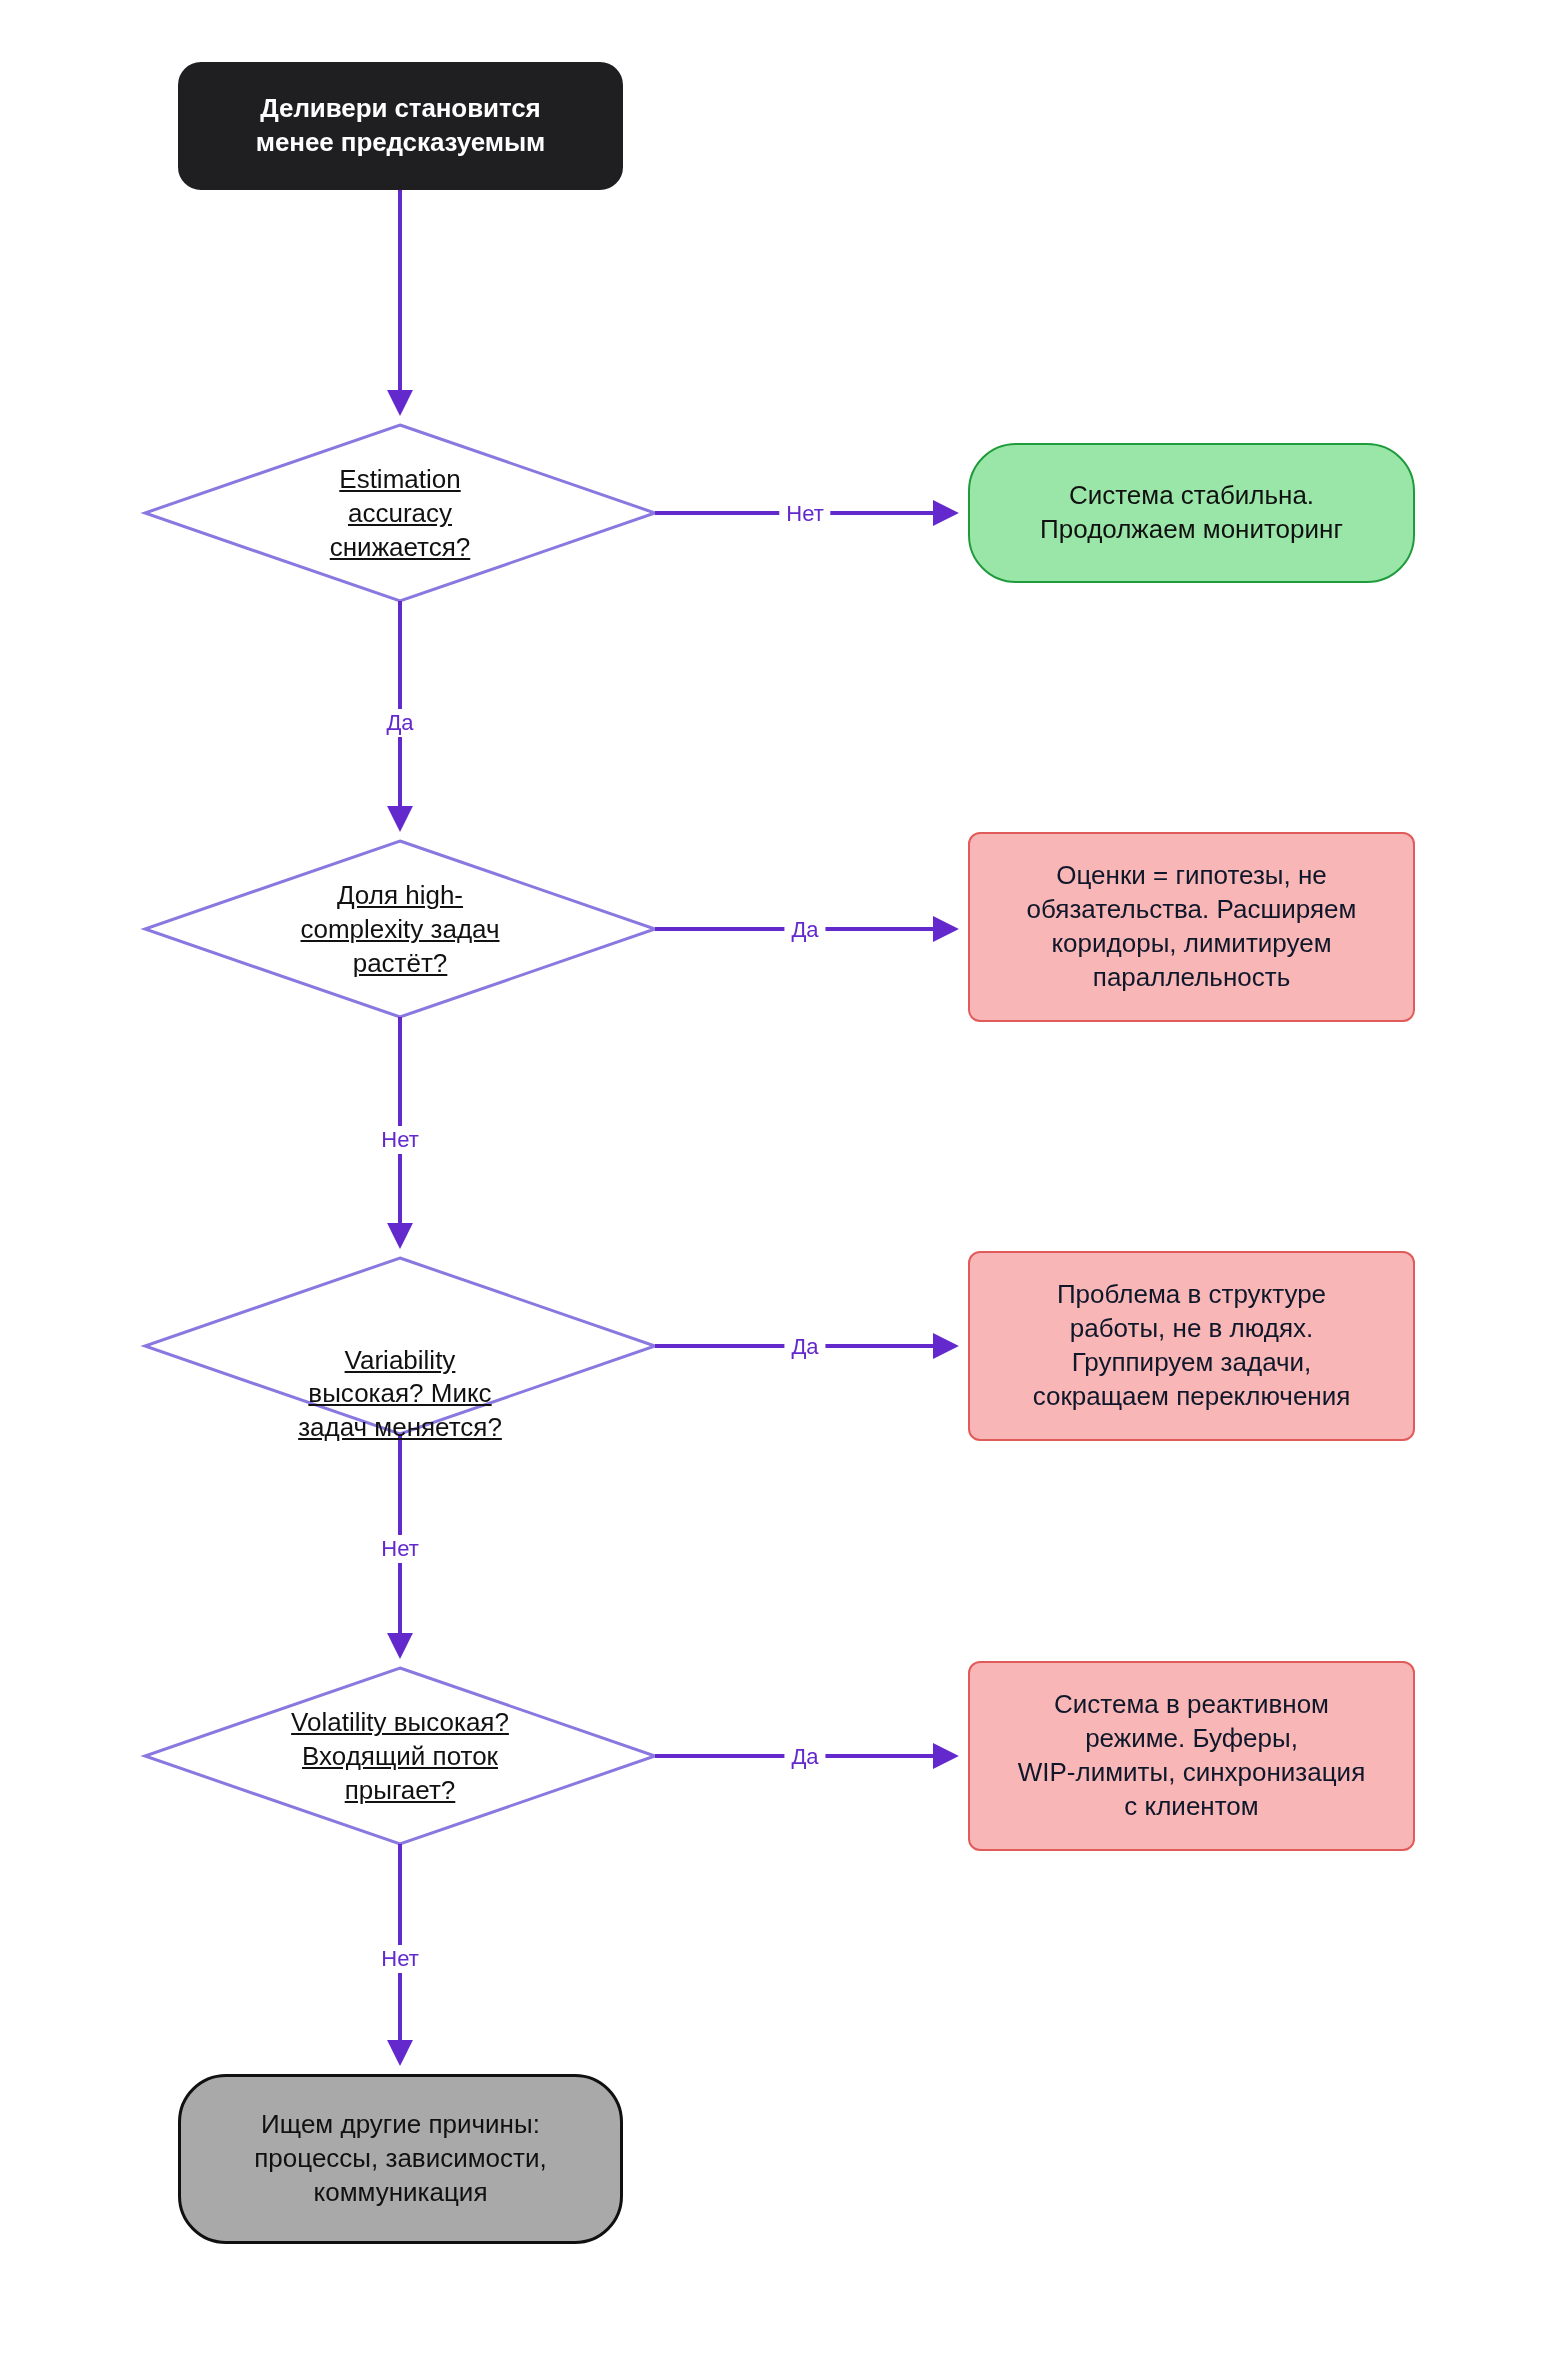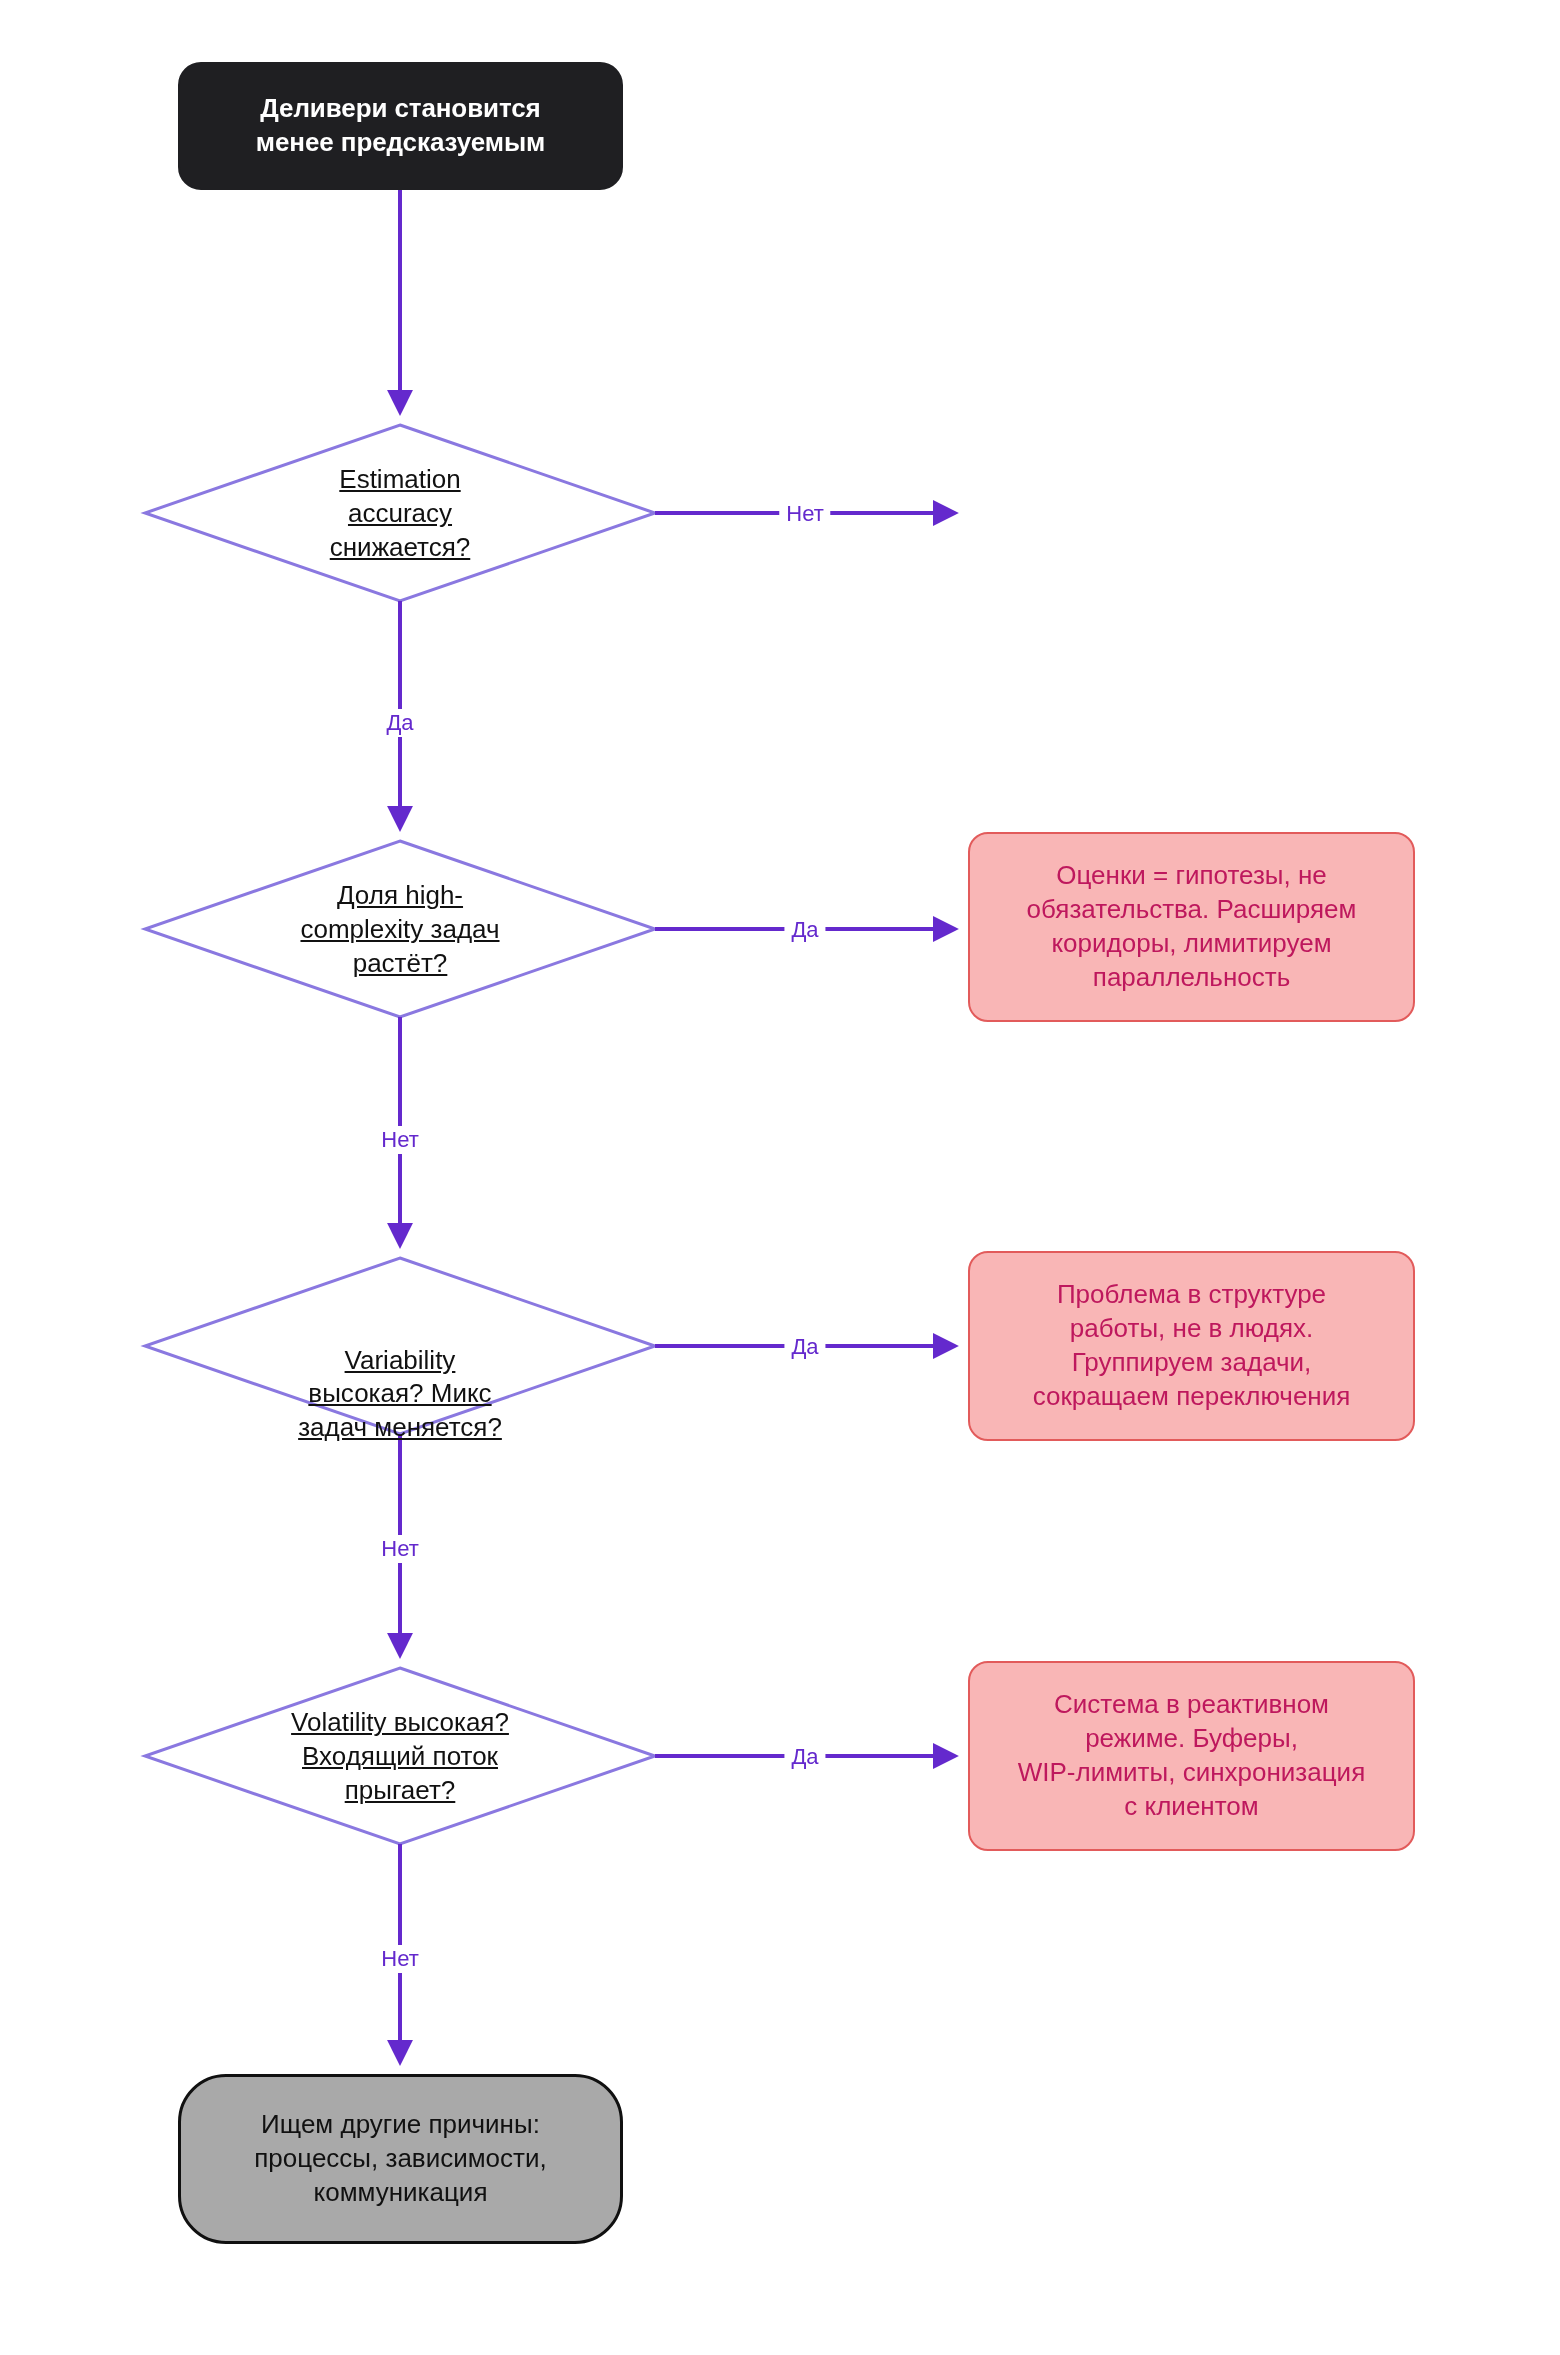--- a/index.html
+++ b/index.html
@@ -66,23 +66,23 @@
   
   .node-ok {
     background: #99e6a8;
     color: #111111;
     border: 2px solid #1f9b3c;
     border-radius: 48px;
     font-size: 26px;
   }
   .node-alert {
     background: #f9b6b6;
-    color: #be185d;
+    color: #0f172a;
     border: 2px solid #e25b5b;
-    border-radius: 20px;
+    border-radius: 12px;
     font-size: 26px;
   }
 
   
   .node-decision {
     color: #111111;
     font-size: 26px;
     background: transparent;
     border: none;
     z-index: 3;
@@ -170,20 +170,24 @@
 высокая? Микс
 задач меняется?</span>
   </div>
 
   <div class="node node-decision" style="left:190px; top:1698px; width:420px; height:118px;">
     <span class="d-label">Volatility высокая?
 Входящий поток
 прыгает?</span>
   </div>
 
+  <div class="node node-ok" style="left:968px; top:443px; width:447px; height:140px;">
+    <span>Система стабильна.
+Продолжаем мониторинг</span>
+  </div>
 
   <div class="node node-alert" style="left:968px; top:832px; width:447px; height:190px;">
     <span>Оценки = гипотезы, не
 обязательства. Расширяем
 коридоры, лимитируем
 параллельность</span>
   </div>
 
   <div class="node node-alert" style="left:968px; top:1251px; width:447px; height:190px;">
     <span>Проблема в структуре

